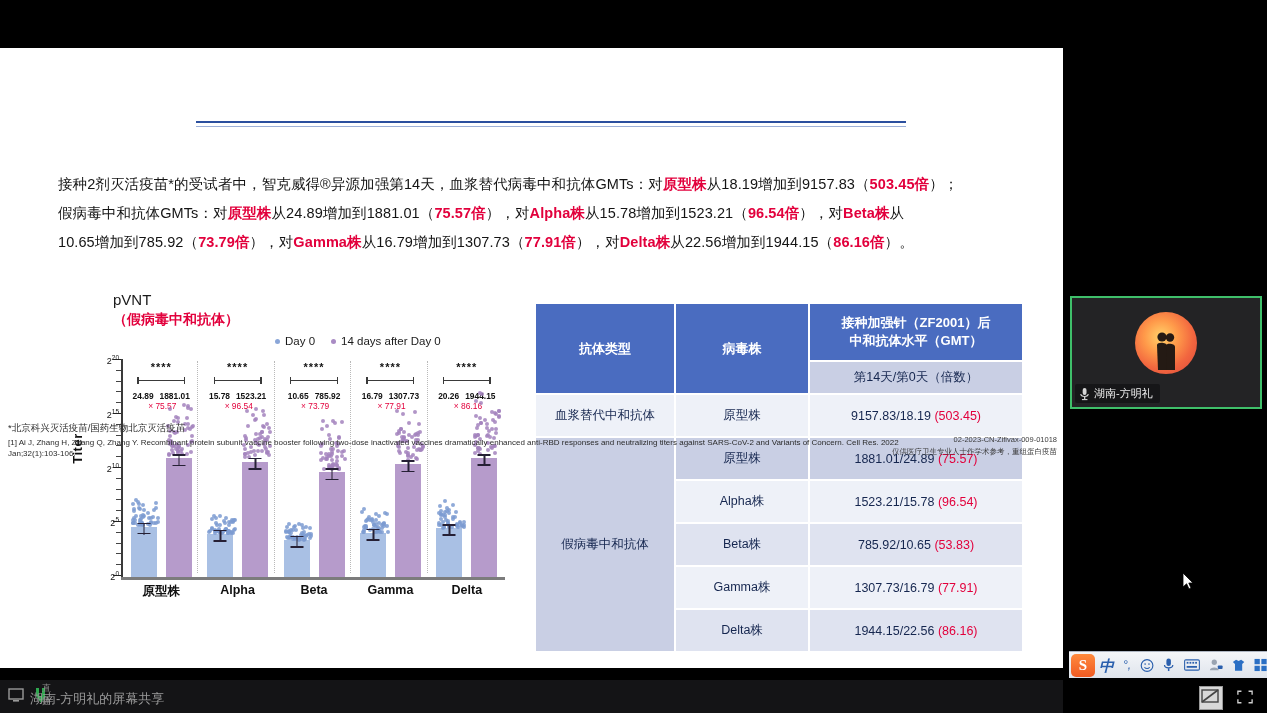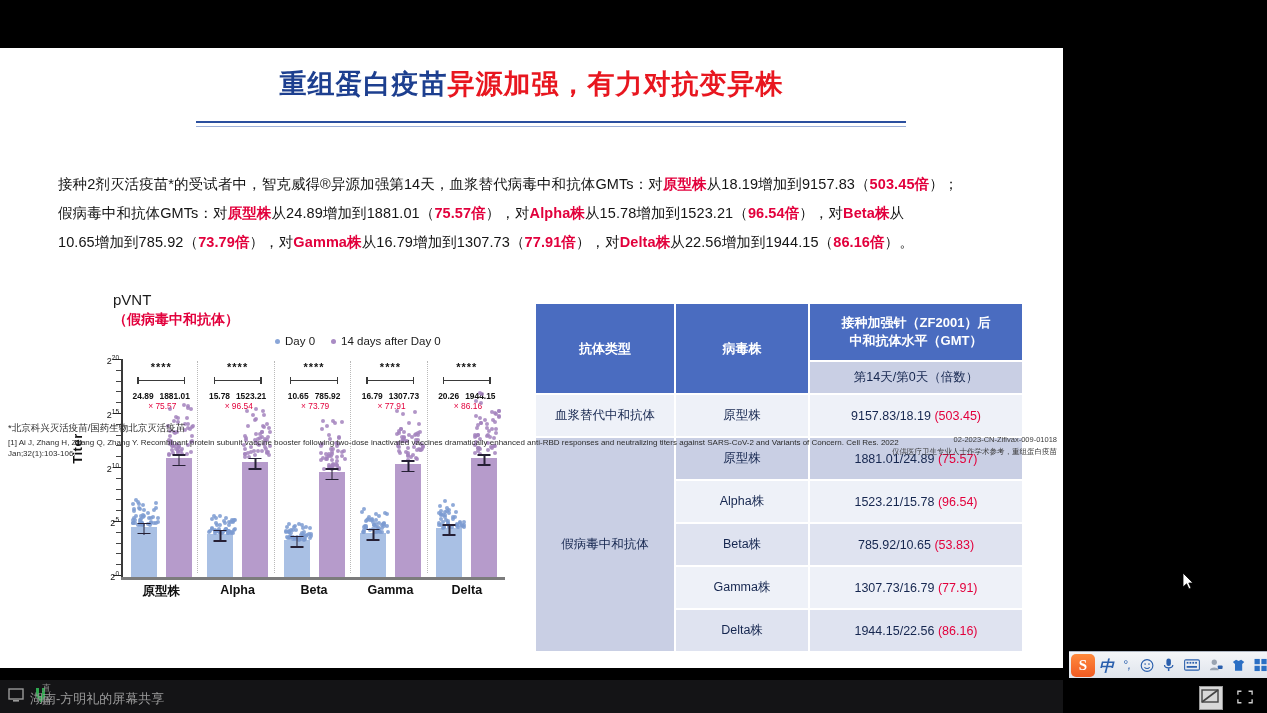--- a/index.html
+++ b/index.html
@@ -145,23 +145,20 @@
   .cursor{position:absolute;left:1183px;top:573px;width:12px;height:18px;}
 </style>
 </head>
 <body>
 
 <div id="root">
 
   <div class="share-area">
     <div class="slide">
 
-      <div class="slide-title">
-        <span class="t-blue">重组蛋白疫苗</span><span class="t-red">异源加强，有力对抗变异株</span>
-      </div>
       <div class="title-rule"></div>
       <div class="title-rule2"></div>
 
 
       <div class="body-text">
         <span>接种2剂灭活疫苗*的受试者中，智克威得®异源加强第14天，血浆替代病毒中和抗体GMTs：对</span><span class="r">原型株</span><span>从18.19增加到9157.83（</span><span class="rr">503.45倍</span><span>）；</span><br>
         <span>假病毒中和抗体GMTs：对</span><span class="r">原型株</span><span>从24.89增加到1881.01（</span><span class="rr">75.57倍</span><span>），对</span><span class="r">Alpha株</span><span>从15.78增加到1523.21（</span><span class="rr">96.54倍</span><span>），对</span><span class="r">Beta株</span><span>从</span><br>
         <span>10.65增加到785.92（</span><span class="rr">73.79倍</span><span>），对</span><span class="r">Gamma株</span><span>从16.79增加到1307.73（</span><span class="rr">77.91倍</span><span>），对</span><span class="r">Delta株</span><span>从22.56增加到1944.15（</span><span class="rr">86.16倍</span><span>）。</span>
       </div>
 
@@ -910,20 +907,39 @@
         <rect x="2" y="1" width="3" height="8" fill="#2fa84f"></rect>
         <rect x="8" y="1" width="3" height="8" fill="#2fa84f"></rect>
         <polygon points="2,9 12,9 7,16" fill="#2fa84f"></polygon>
       </svg>
       <span class="badge">直播</span>
     </div>
     <div class="tb-share">湖南-方明礼的屏幕共享</div>
   </div>
 
 
+  <div class="tile">
+    <div class="tile-av">
+      <svg class="fig" viewBox="0 0 30 44">
+        <circle cx="11" cy="9" r="4.6" fill="#241a14"></circle>
+        <circle cx="19" cy="9.5" r="4.2" fill="#241a14"></circle>
+        <path d="M6 17 C6 14 16 14 16 18 L16 42 L7 42 Z" fill="#241a14"></path>
+        <path d="M15 17.5 C15 15 24 15 24 19 L24 42 L16 42 Z" fill="#241a14"></path>
+      </svg>
+    </div>
+    <div class="tile-name">
+      <svg width="11" height="14" viewBox="0 0 12 15">
+        <rect x="4" y="1" width="4.2" height="7.6" rx="2.1" fill="#d6d6d6"></rect>
+        <path d="M2 7.6 C2 11 10 11 10 7.6" fill="none" stroke="#d6d6d6" stroke-width="1.2"></path>
+        <rect x="5.5" y="10.6" width="1.4" height="2.6" fill="#d6d6d6"></rect>
+        <rect x="3.2" y="13" width="6" height="1.2" fill="#d6d6d6"></rect>
+      </svg>
+      <span>湖南-方明礼</span>
+    </div>
+  </div>
 
   <div class="ime">
     <div class="ime-logo">S</div>
     <i style="font-size:15px;color:#2a5fad;font-weight:bold;line-height:1;">中</i>
     <i style="font-size:12px;color:#2a5fad;line-height:1;">°,</i>
     <svg width="15" height="15" viewBox="0 0 16 16">
       <circle cx="8" cy="8" r="6.6" fill="none" stroke="#2a5fad" stroke-width="1.3"></circle>
       <circle cx="5.8" cy="6.4" r="0.9" fill="#2a5fad"></circle>
         <circle cx="10.2" cy="6.4" r="0.9" fill="#2a5fad"></circle>
       <path d="M5 10 C6.6 12 9.4 12 11 10" fill="none" stroke="#2a5fad" stroke-width="1.2"></path>

